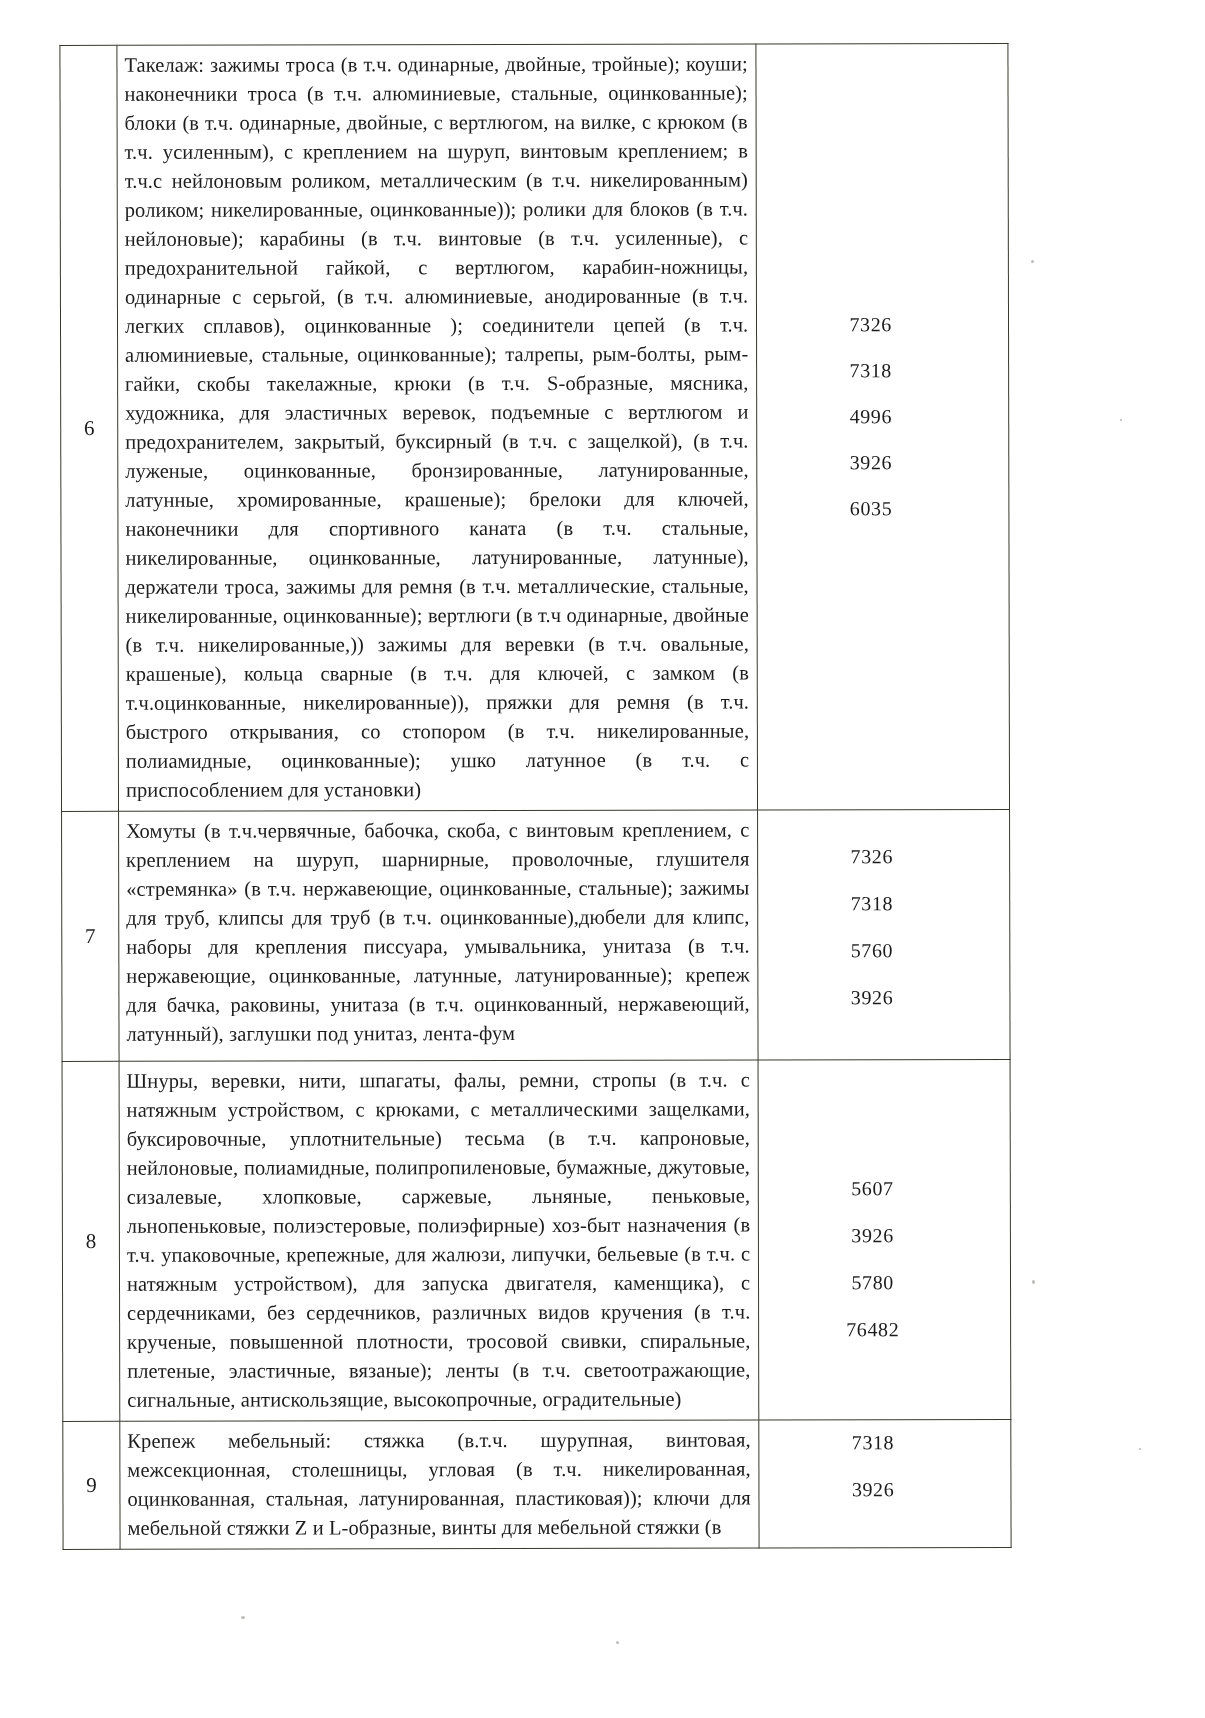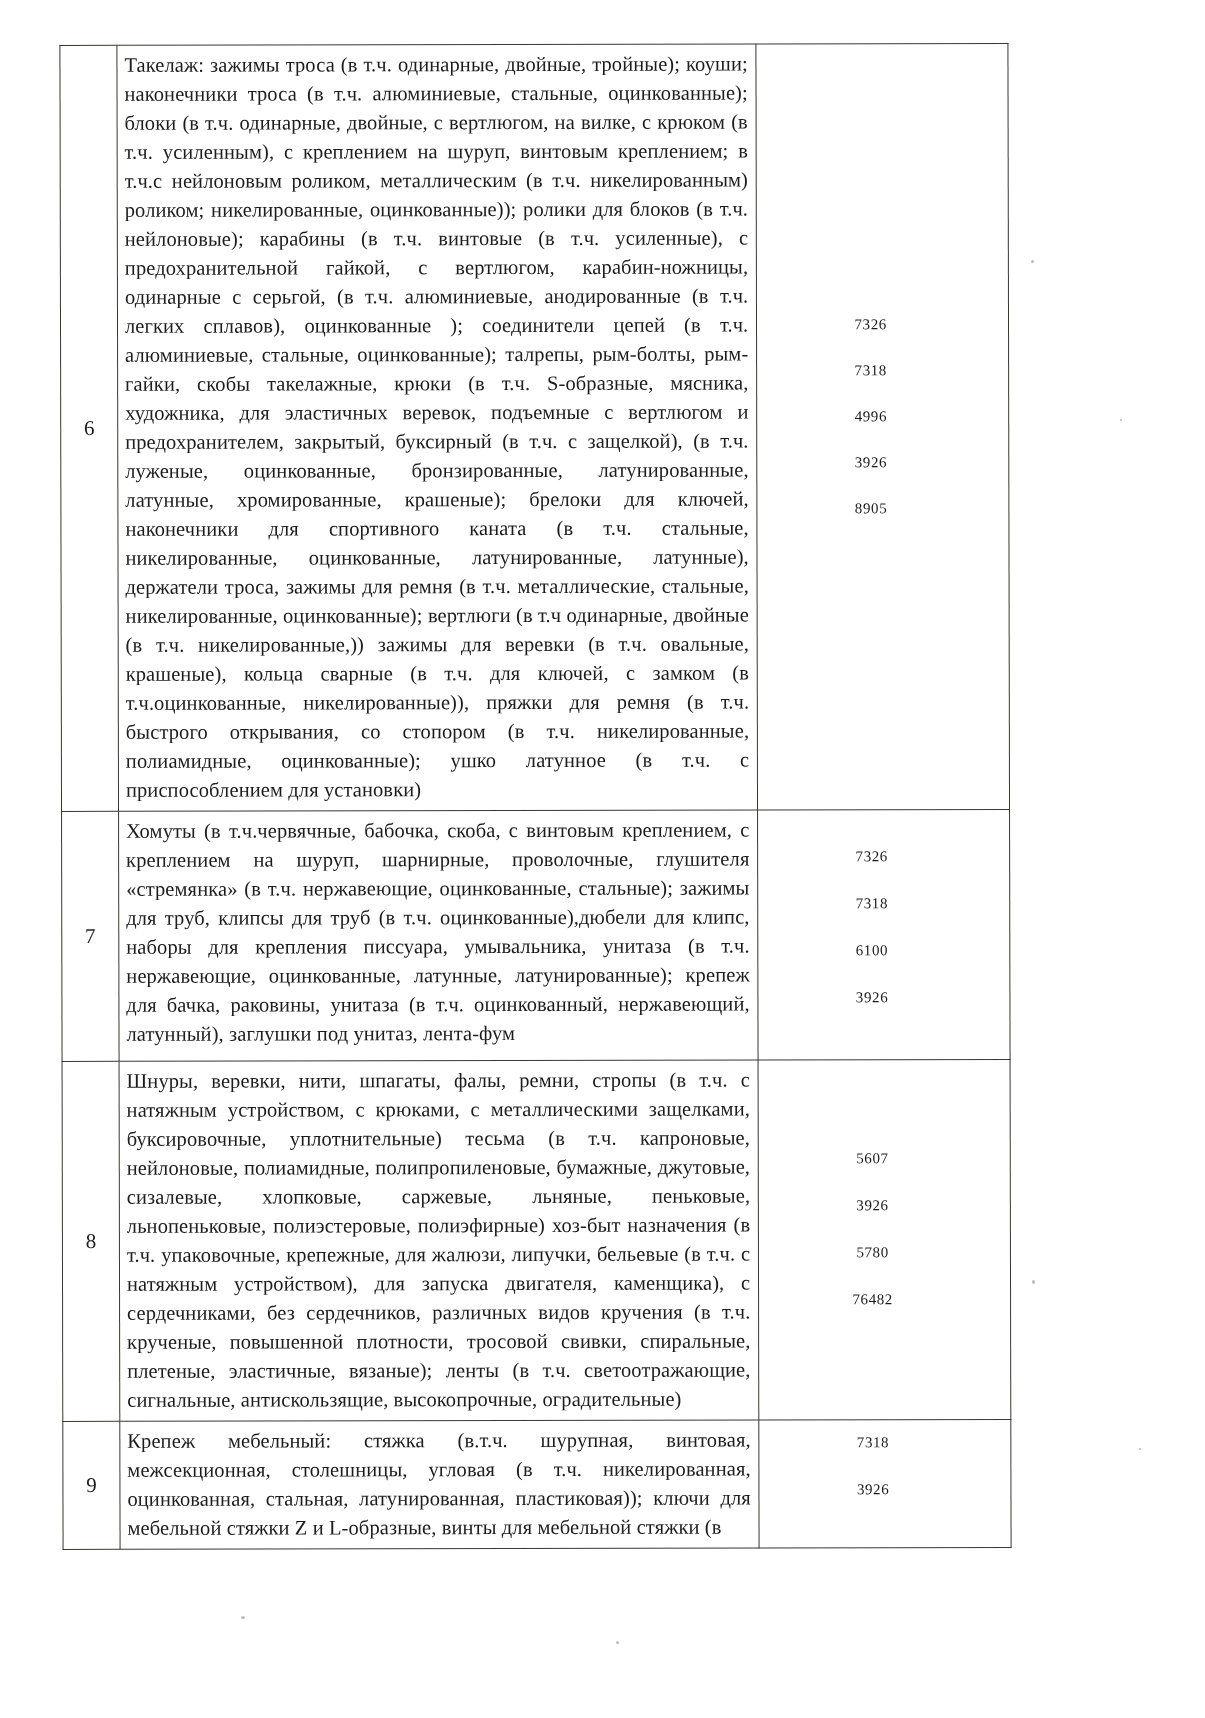--- a/index.html
+++ b/index.html
@@ -45,27 +45,27 @@
   }
   .codes-cell { width:252px; }
   .codes-stack {
     display:flex;
     flex-direction:column;
     align-items:center;
     position:relative;
     left:-12px;
   }
   .code {
-    font-size:15px;
+    font-size:20px;
     line-height:20px;
     letter-spacing:0.6px;
   }
   .codes-r0 { padding-top:270px; gap:26px; }
   .codes-r1 { padding-top:36px;  gap:27px; }
-  .codes-r2 { padding-top:88px;  gap:27px; }
+  .codes-r2 { padding-top:88px;  gap:27px;margin-top:30px; }
   .codes-r3 { padding-top:12px;  gap:27px; }
   .speck {
     position:absolute;
     background:#84847c;
     border-radius:50%;
     width:3px; height:3px;
     opacity:.55;
   }
   .speck.s1 { left:1031px; top:260px; }
   .speck.s2 { left:1120px; top:419px; width:2px; height:2px; }
@@ -86,37 +86,37 @@
       </td>
       <td class="desc-cell">
         <p class="desc-text">Такелаж: зажимы троса (в т.ч. одинарные, двойные, тройные); коуши; наконечники троса (в т.ч. алюминиевые, стальные, оцинкованные); блоки (в т.ч. одинарные, двойные, с вертлюгом, на вилке, с крюком (в т.ч. усиленным), с креплением на шуруп, винтовым креплением; в т.ч.с нейлоновым роликом, металлическим (в т.ч. никелированным) роликом; никелированные, оцинкованные)); ролики для блоков (в т.ч. нейлоновые); карабины (в т.ч. винтовые (в т.ч. усиленные), с предохранительной гайкой, с вертлюгом, карабин-ножницы, одинарные с серьгой, (в т.ч. алюминиевые, анодированные (в т.ч. легких сплавов), оцинкованные ); соединители цепей (в т.ч. алюминиевые, стальные, оцинкованные); талрепы, рым-болты, рым-гайки, скобы такелажные, крюки (в т.ч. S-образные, мясника, художника, для эластичных веревок, подъемные с вертлюгом и предохранителем, закрытый, буксирный (в т.ч. с защелкой), (в т.ч. луженые, оцинкованные, бронзированные, латунированные, латунные, хромированные, крашеные); брелоки для ключей, наконечники для спортивного каната (в т.ч. стальные, никелированные, оцинкованные, латунированные, латунные), держатели троса, зажимы для ремня (в т.ч. металлические, стальные, никелированные, оцинкованные); вертлюги (в т.ч одинарные, двойные (в т.ч. никелированные,)) зажимы для веревки (в т.ч. овальные, крашеные), кольца сварные (в т.ч. для ключей, с замком (в т.ч.оцинкованные, никелированные)), пряжки для ремня (в т.ч. быстрого открывания, со стопором (в т.ч. никелированные, полиамидные, оцинкованные); ушко латунное (в т.ч. с приспособлением для установки)</p>
       </td>
       <td class="codes-cell">
         <div class="codes-stack codes-r0">
           <span class="code">7326</span>
           <span class="code">7318</span>
           <span class="code">4996</span>
           <span class="code">3926</span>
-          <span class="code">8905</span>
+          <span class="code">6035</span>
         </div>
       </td>
     </tr>
 
     <tr class="r1">
       <td class="num-cell">
         <span>7</span>
       </td>
       <td class="desc-cell">
         <p class="desc-text">Хомуты (в т.ч.червячные, бабочка, скоба, с винтовым креплением, с креплением на шуруп, шарнирные, проволочные, глушителя «стремянка» (в т.ч. нержавеющие, оцинкованные, стальные); зажимы для труб, клипсы для труб (в т.ч. оцинкованные),дюбели для клипс, наборы для крепления писсуара, умывальника, унитаза (в т.ч. нержавеющие, оцинкованные, латунные, латунированные); крепеж для бачка, раковины, унитаза (в т.ч. оцинкованный, нержавеющий, латунный), заглушки под унитаз, лента-фум</p>
       </td>
       <td class="codes-cell">
         <div class="codes-stack codes-r1">
           <span class="code">7326</span>
           <span class="code">7318</span>
-          <span class="code">6100</span>
+          <span class="code">5760</span>
           <span class="code">3926</span>
         </div>
       </td>
     </tr>
 
     <tr class="r2">
       <td class="num-cell">
         <span>8</span>
       </td>
       <td class="desc-cell">

